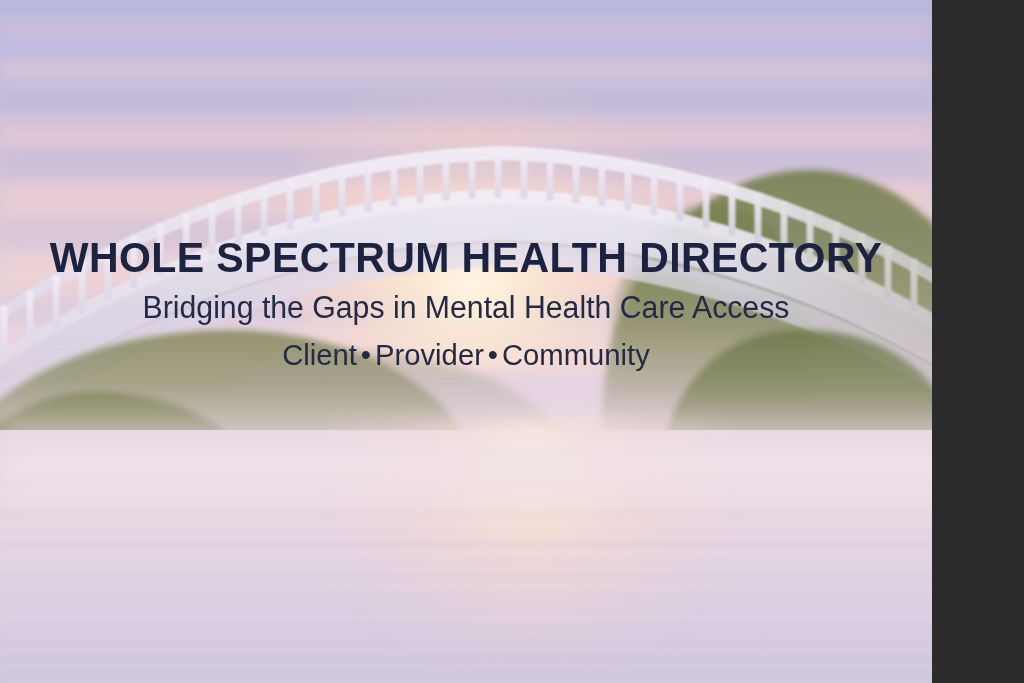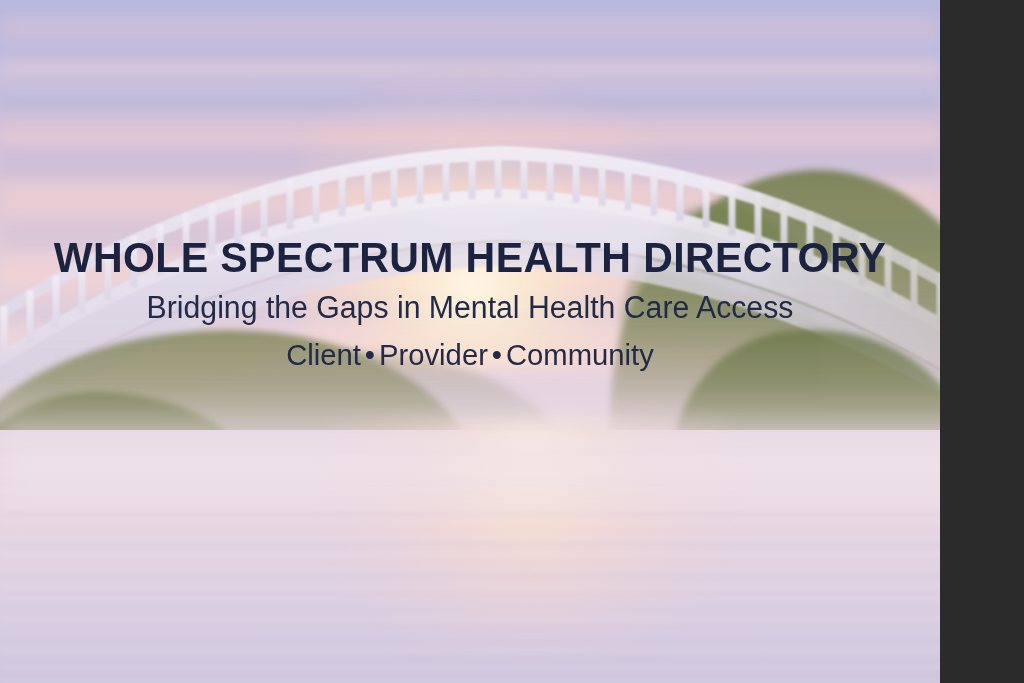--- a/index.html
+++ b/index.html
@@ -6,21 +6,20 @@
     margin: 0;
     padding: 0;
     background: #2b2b2b;
   }
   #banner {
     position: relative;
     width: 932px;
     height: 683px;
     overflow: hidden;
     font-family: "Liberation Sans", sans-serif;
-    padding-left: 8px;
     -webkit-font-smoothing: antialiased;
   }
 
   
   .layer { position: absolute; inset: 0; }
 
   .sky {
     background:
       linear-gradient(to bottom,
         #b8b8dd 0%,

